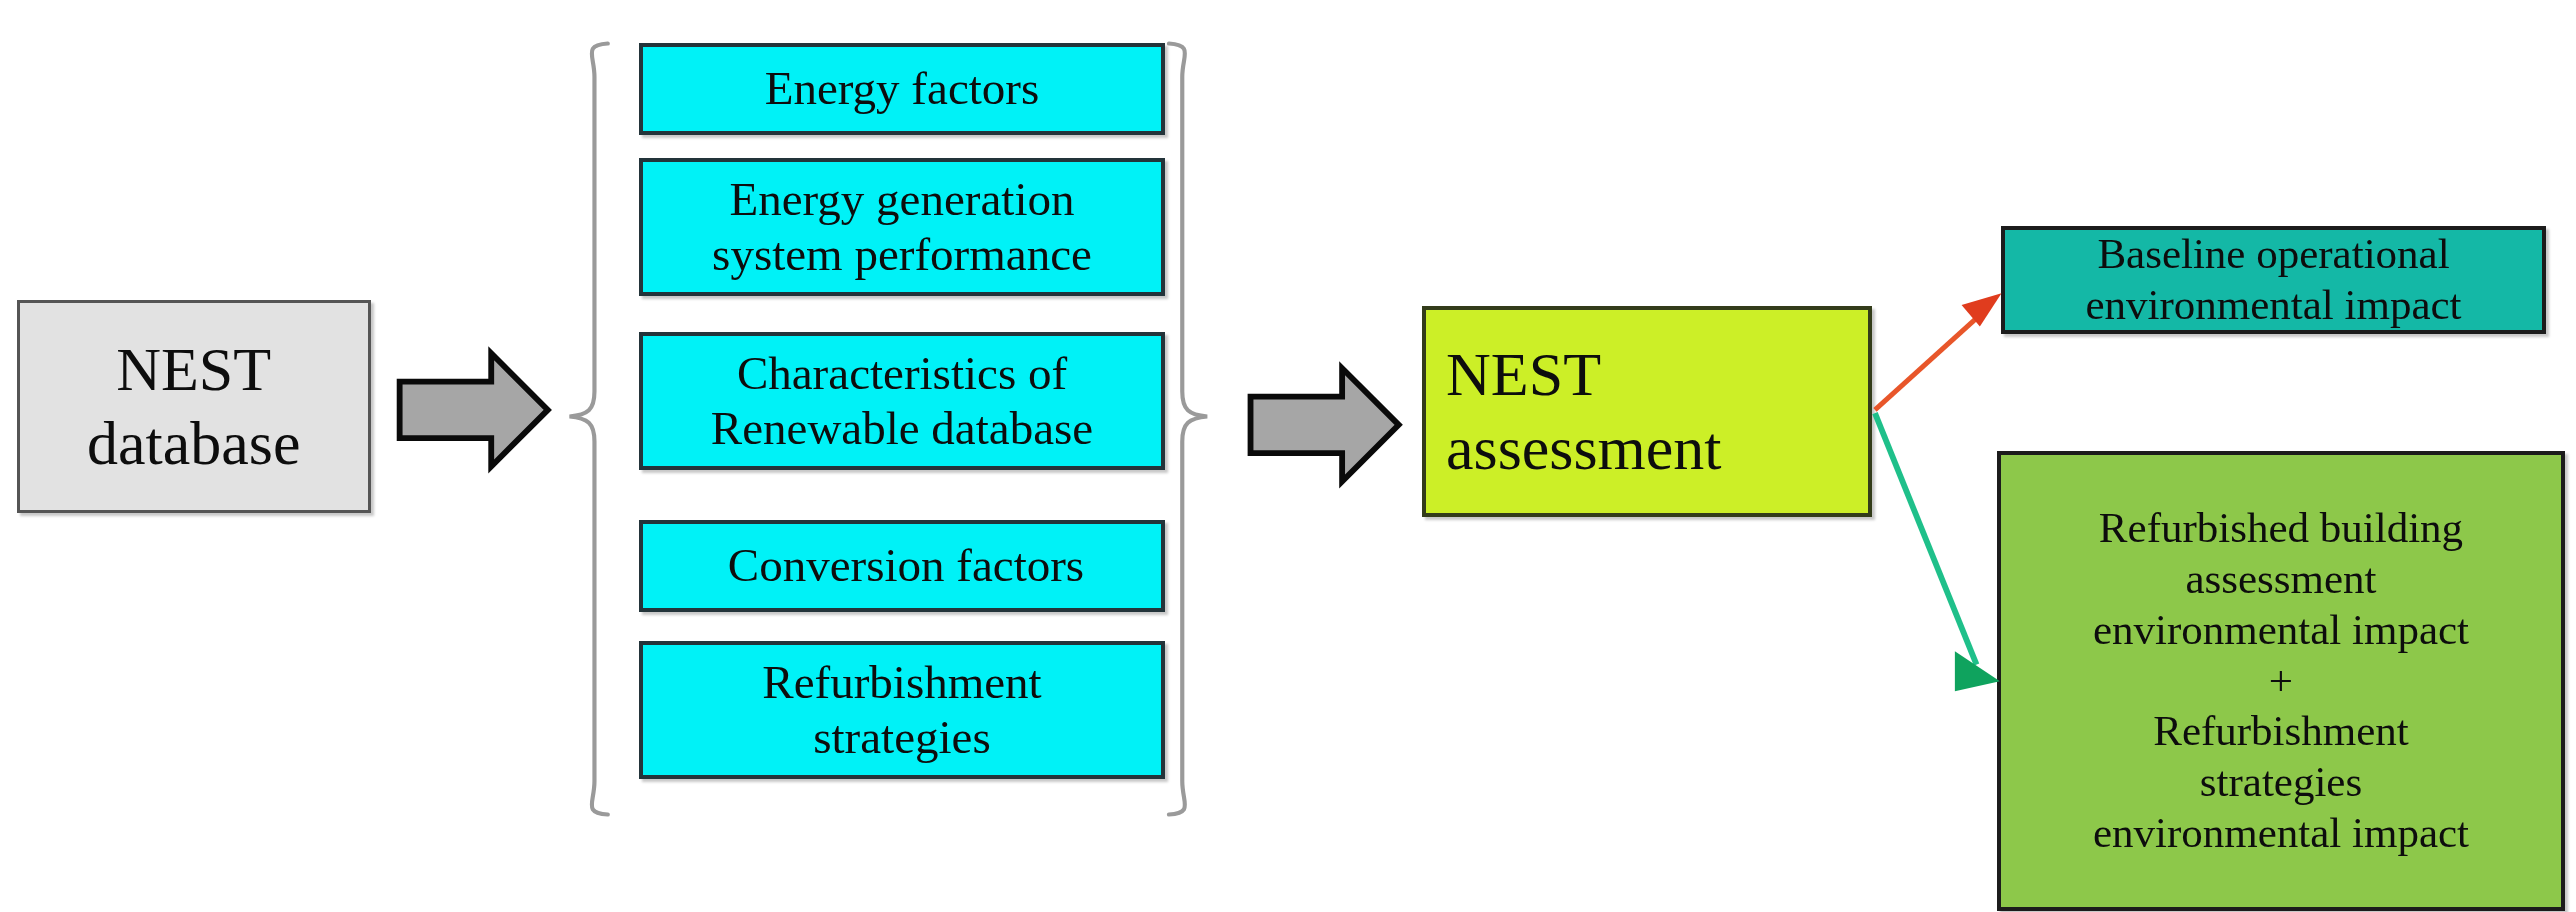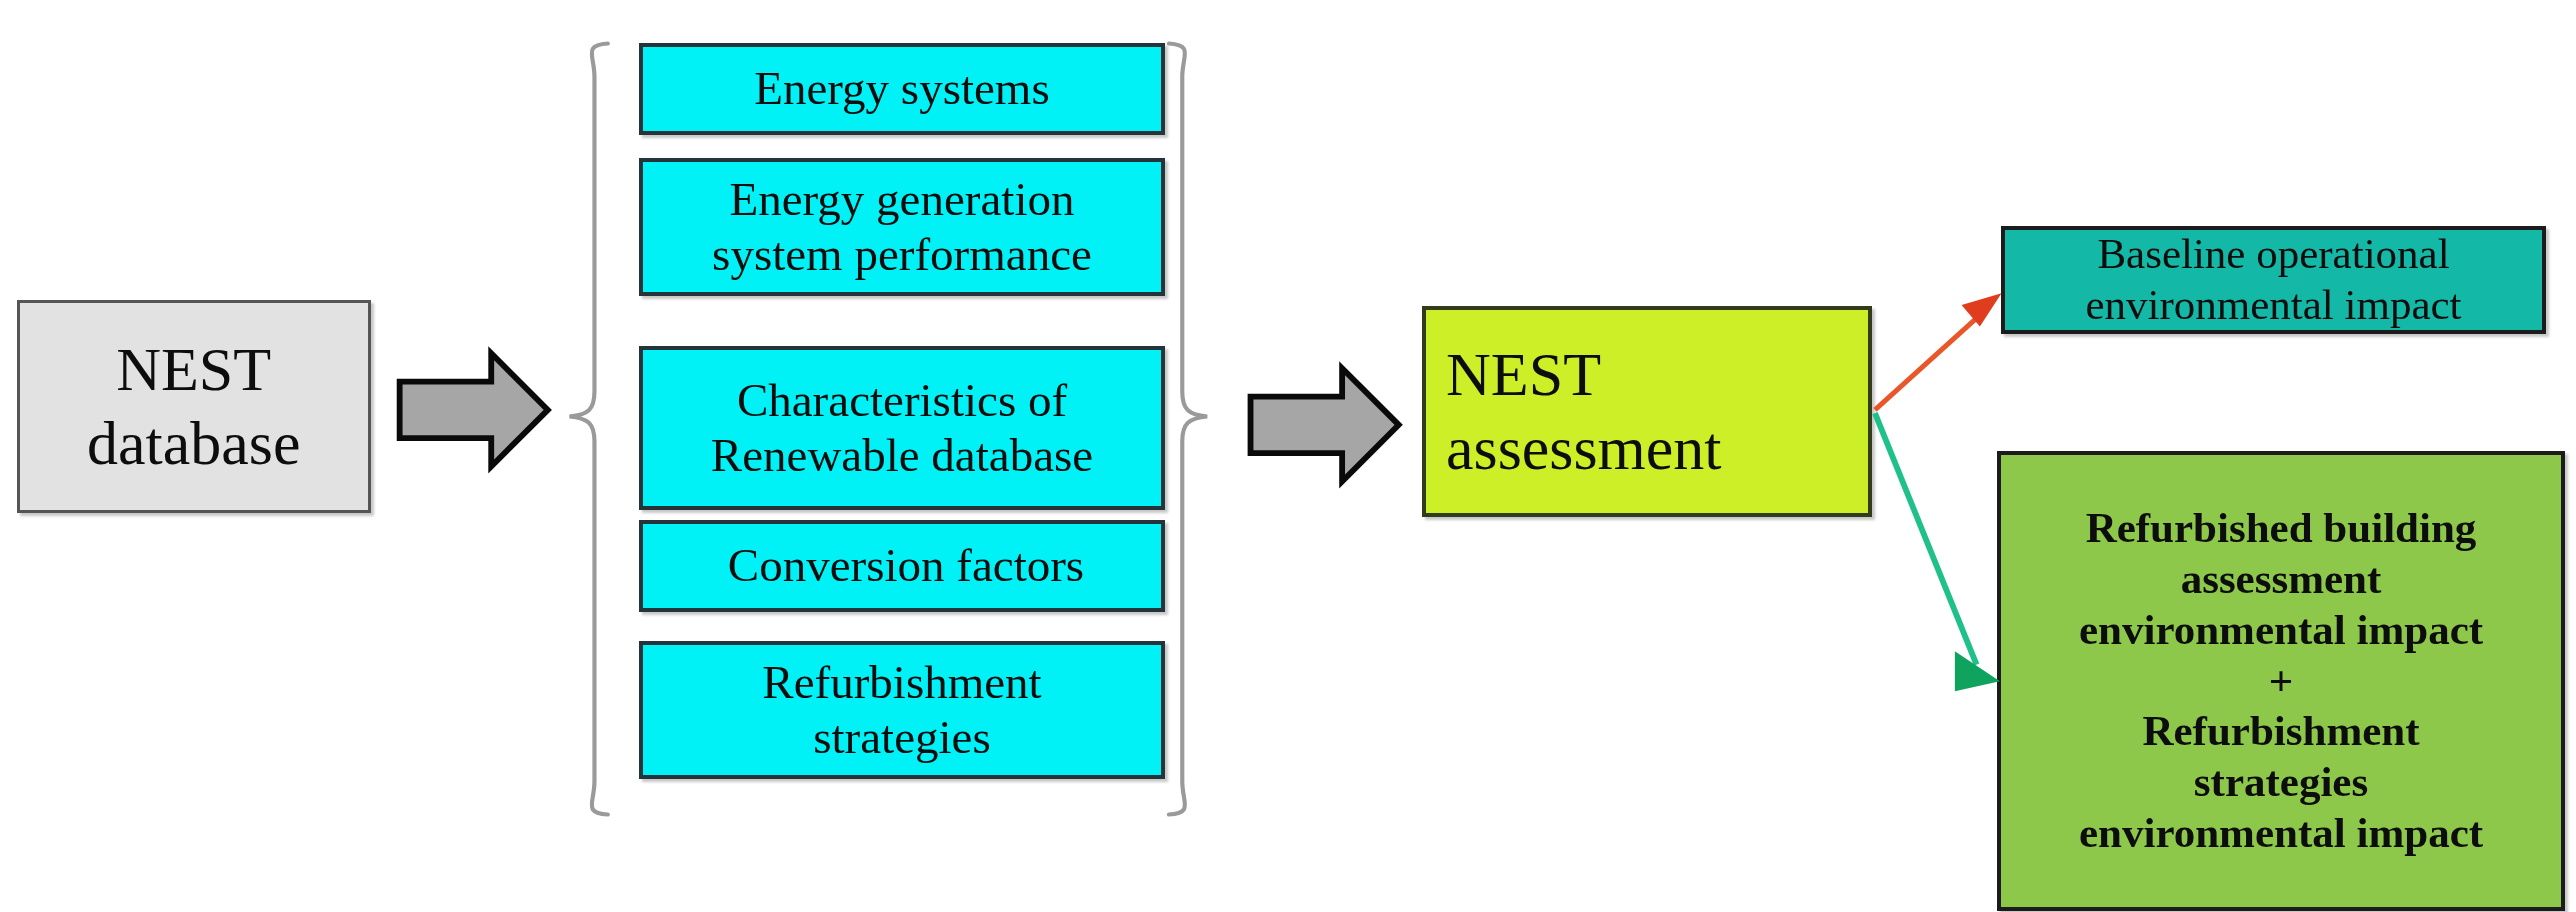--- a/index.html
+++ b/index.html
@@ -43,21 +43,21 @@
   
   .cyan-box {
     left: 639px;
     width: 526px;
     background: #00f2f7;
     border: 4.2px solid #23343a;
     font-size: 47px;
   }
   #cyan-0 { top: 43px;  height: 92px; }
   #cyan-1 { top: 158px; height: 138px; }
-  #cyan-2 { top: 346px; height: 164px; text-align: center; }
+  #cyan-2 { top: 332px; height: 138px; text-align: center; }
   #cyan-3 { top: 520px; height: 92px; padding-left: 8px; }
   #cyan-4 { top: 641px; height: 138px; }
 
   
   #node-assessment {
     left: 1422px; top: 306px;
     width: 450px; height: 211px;
     background: #ccef27;
     border: 4.2px solid #333c1a;
     font-size: 62px;
@@ -72,21 +72,20 @@
     background: #14b8a6;
     border: 4.2px solid #1c1c1c;
     font-size: 43px;
   }
   #node-refurbished {
     left: 1997px; top: 451px;
     width: 568px; height: 460px;
     background: #8dc84a;
     border: 4.2px solid #1c1c1c;
     font-size: 43px;
-    font-weight: bold;
   }
 
   
   #overlay {
     position: absolute;
     left: 0; top: 0;
     width: 2576px; height: 913px;
     pointer-events: none;
   }
   .block-arrow { fill: #a6a6a6; stroke: #0a0a0a; stroke-width: 7; stroke-linejoin: miter; }
@@ -99,21 +98,21 @@
 </head>
 <body>
 
 <div id="canvas">
 
   <div class="node" id="node-database">
     <span class="txt"><span>NEST</span><br><span>database</span></span>
   </div>
 
   <div class="node cyan-box" id="cyan-0">
-    <span class="txt"><span>Energy systems</span></span>
+    <span class="txt"><span>Energy factors</span></span>
   </div>
 
   <div class="node cyan-box" id="cyan-1">
     <span class="txt"><span>Energy generation</span><br><span>system performance</span></span>
   </div>
 
   <div class="node cyan-box" id="cyan-2">
     <span class="txt"><span>Characteristics of</span><br><span>Renewable database</span></span>
   </div>
 

